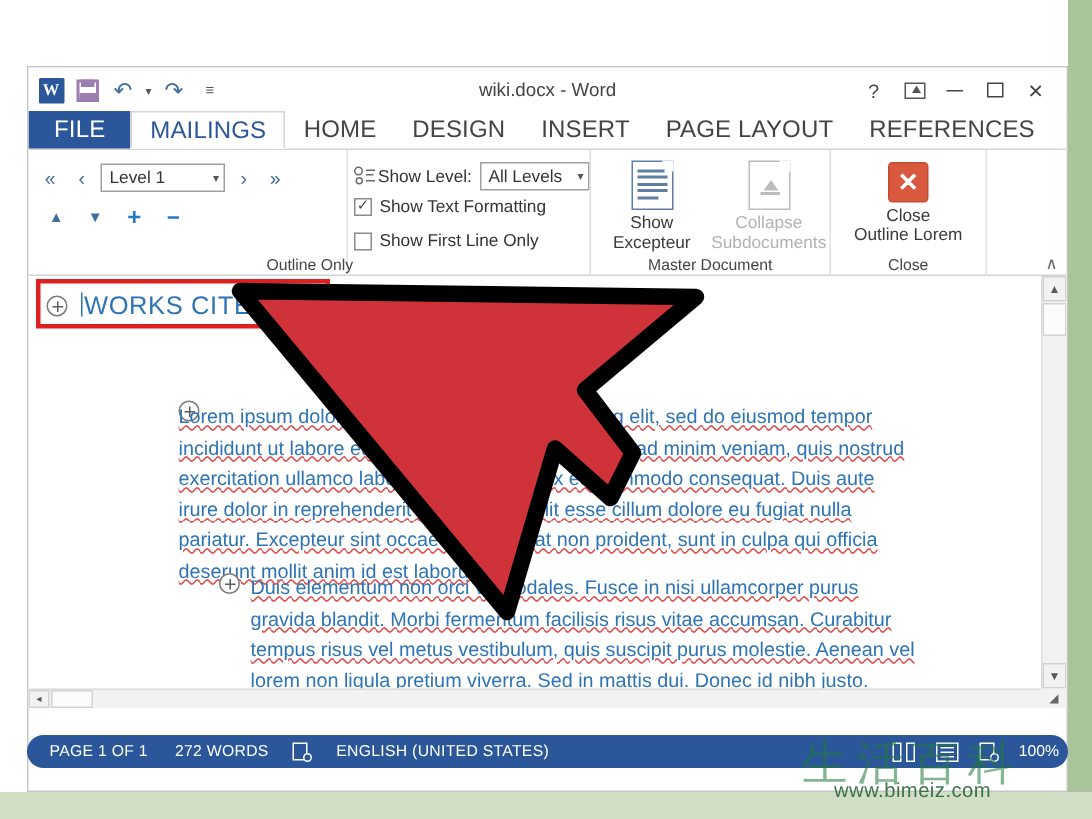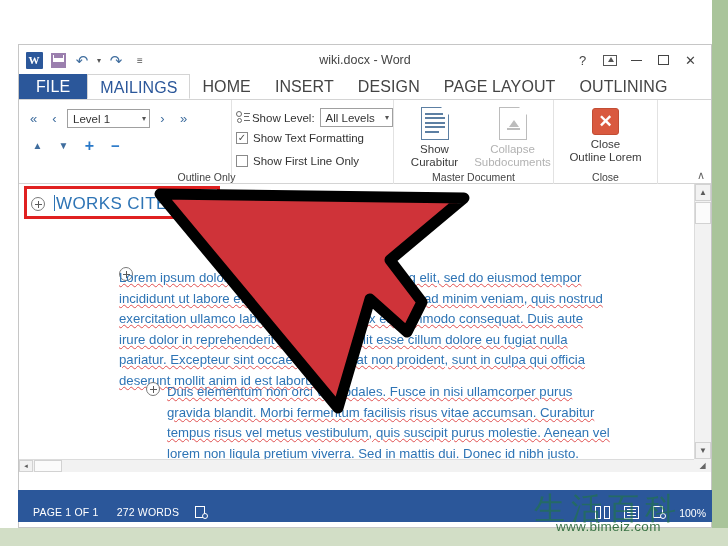--- a/index.html
+++ b/index.html
@@ -366,23 +366,24 @@
     display:flex; align-items:center; justify-content:center;
     font-size: 8px; color:#666;
   }
 
   
   .statusbar {
     position: absolute; left: 18px; top: 490px;
     width: 694px; height: 22px;
     background: #2b579a;
     color: #ffffff;
-    display: flex; align-items: flex-start;
+    display: flex; align-items: center;
     font-size: 10.5px;
-    padding: 16px 6px;
+    padding: 0 6px;
+    border-radius: 11px;
   }
   .sb-item { padding: 0 9px; white-space: nowrap; letter-spacing: .2px; }
   .sb-icon { padding: 0 7px; display: flex; align-items: center; }
   .sb-right { margin-left: auto; display: flex; align-items: center; }
   .vw-ico { width: 15px; height: 13px; position: relative; }
   .vw-ico .fr { position:absolute; inset:0; border:1.4px solid #fff; }
   .vw-ico .ln { position:absolute; left:3px; height:1.2px; background:#fff; right:3px; }
   .book-ico { width: 15px; height: 13px; position: relative; }
   .book-ico .h { position:absolute; top:0; width:6px; height:13px; border:1.4px solid #fff; }
   .book-ico .h.l { left:0; } .book-ico .h.r { right:0; }
@@ -474,23 +475,24 @@
         <div class="winbtn">
             <span>✕</span>
           </div>
       </div>
     </div>
 
     <div class="tabs">
       <div class="tab file">FILE</div>
       <div class="tab active">MAILINGS</div>
       <div class="tab">HOME</div>
+      <div class="tab">DESIGN</div>
       <div class="tab">INSERT</div>
-      <div class="tab">DESIGN</div>
       <div class="tab">PAGE LAYOUT</div>
+      <div class="tab">REFERENCES</div>
       <div class="tab">OUTLINING</div>
 
     </div>
 
     <div class="ribbon">
 
       <div class="rgroup g-outline">
         <div class="ot-row1">
           <div class="ot-btn">
               <span>«</span>
@@ -557,21 +559,21 @@
         <div class="md-btns">
           <div class="md-btn">
             <div class="doc-ico">
               <div class="ln" style="top:5px;width:18px"></div>
               <div class="ln" style="top:9px;width:20px"></div>
               <div class="ln" style="top:14px;width:20px"></div>
               <div class="ln" style="top:18px;width:20px"></div>
               <div class="ln" style="top:23px;width:14px"></div>
             </div>
             <span>Show</span>
-            <span>Curabitur</span>
+            <span>Excepteur</span>
           </div>
           <div class="md-btn disabled">
             <div class="doc-ico grey">
               <div class="up"></div>
                 <div class="upbar"></div>
             </div>
             <span>Collapse</span>
             <span>Subdocuments</span>
           </div>
         </div>
@@ -638,20 +640,21 @@
 
   <div class="statusbar">
     <div class="sb-item">PAGE 1 OF 1</div>
     <div class="sb-item">272 WORDS</div>
     <div class="sb-icon">
       <div class="prf-ico">
           <div class="pg"></div>
           <div class="bl"></div>
         </div>
     </div>
+    <div class="sb-item">ENGLISH (UNITED STATES)</div>
 
     <div class="sb-right">
       <div class="sb-icon">
         <div class="book-ico">
             <div class="h l"></div>
             <div class="h r"></div>
           </div>
       </div>
       <div class="sb-icon">
         <div class="vw-ico">

